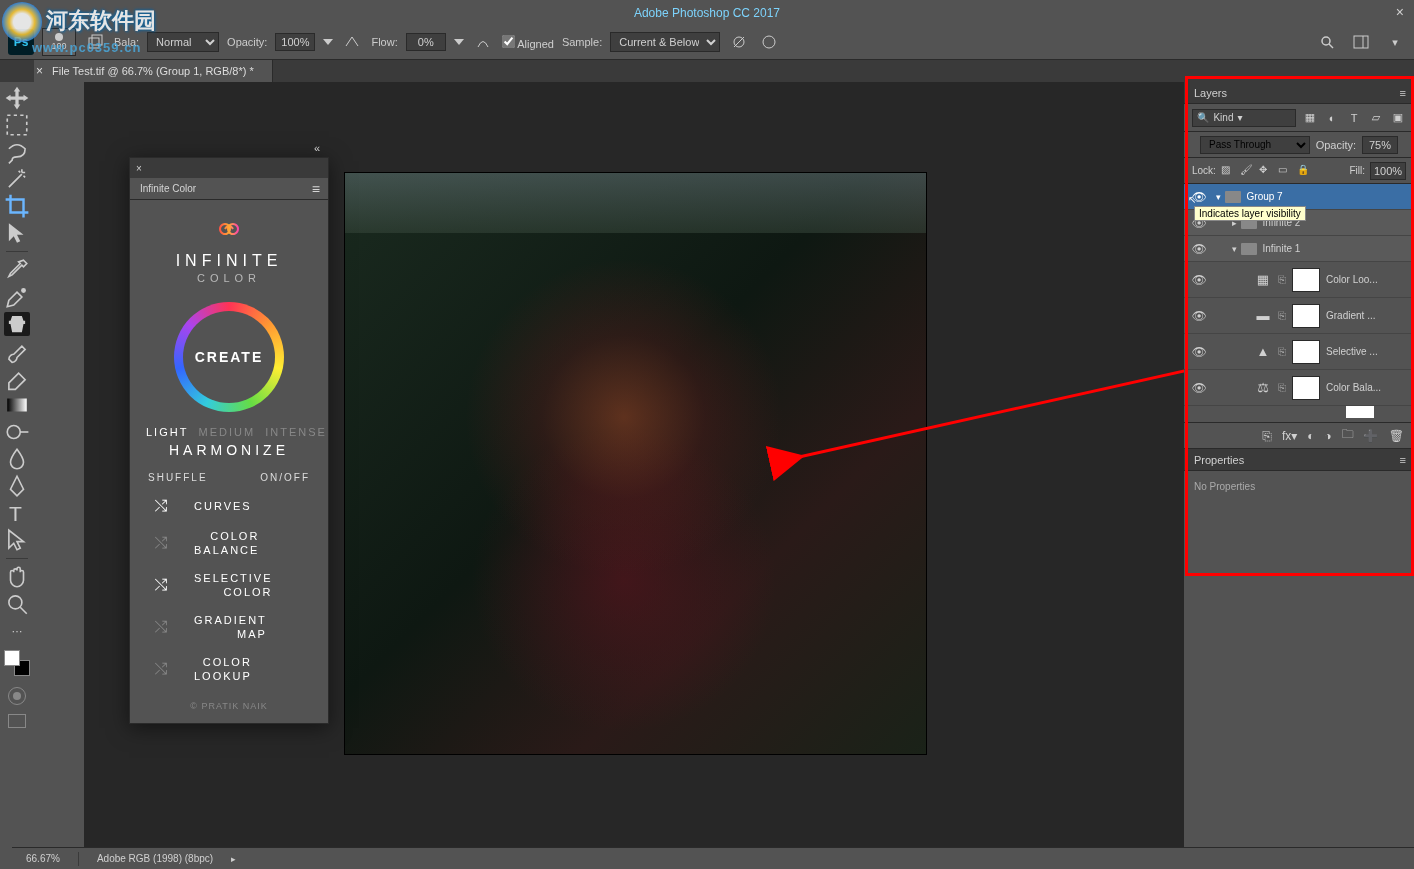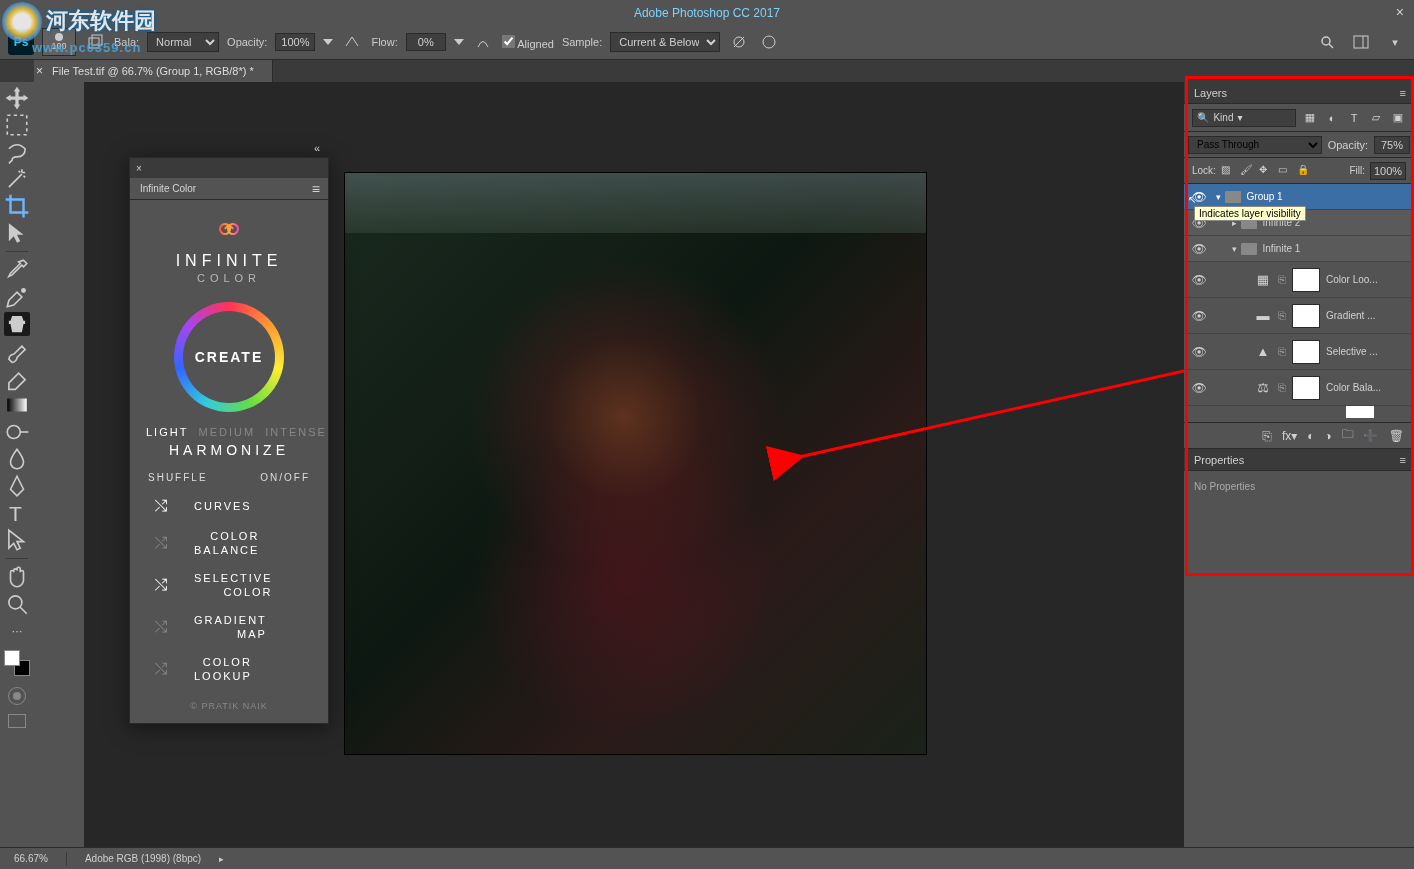--- a/index.html
+++ b/index.html
@@ -80,21 +80,21 @@
 .ic-credit{font-size:9px;letter-spacing:1px;color:#888;margin-top:18px;}
 
 
 .right-col{ width:230px; background:#535353; display:flex; flex-direction:column;}
 .red-box{ position:absolute; right:0; top:76px; width:229px; height:500px; border:3px solid #ff0000; pointer-events:none; z-index:5;}
 .panel-tab{height:22px;display:flex;align-items:center;padding:0 10px;font-size:11px;background:#3a3a3a;border-bottom:1px solid #2a2a2a;position:relative;}
 .panel-tab .menu{position:absolute;right:8px;}
 .layers-filter{height:28px;display:flex;align-items:center;gap:6px;padding:0 8px;border-bottom:1px solid #2a2a2a;}
 .layers-filter .kind{flex:1;background:#3f3f3f;border:1px solid #2a2a2a;height:18px;font-size:10px;padding:0 4px;display:flex;align-items:center;gap:4px;}
 .fico{width:16px;height:16px;display:flex;align-items:center;justify-content:center;font-size:11px;}
-.mode-row{height:26px;display:flex;align-items:center;gap:6px;padding:0 4px;border-bottom:1px solid #2a2a2a;}
+.mode-row{height:26px;display:flex;align-items:center;gap:6px;padding:0 16px;border-bottom:1px solid #2a2a2a;}
 .mode-row .sel-wide{flex:1;background:#3f3f3f;border:1px solid #2a2a2a;height:18px;font-size:10px;padding:0 4px;}
 .lock-row{height:26px;display:flex;align-items:center;gap:5px;padding:0 8px;border-bottom:1px solid #2a2a2a;font-size:10px;}
 .lock-row .ico{width:14px;height:14px;}
 .layer-tree{flex:0 0 auto;}
 .lrow{height:36px;display:flex;align-items:center;border-bottom:1px solid #454545;font-size:10px;position:relative;padding-left:4px;}
 .lrow.grp{height:26px;background:#5a5a5a;}
 .lrow.active{background:#3a6ea5;color:#fff;}
 .lrow .eye{width:22px;display:flex;justify-content:center;font-size:12px;}
 .lrow .indent{display:inline-block;}
 .lrow .arrow{font-size:9px;margin-right:4px;}
@@ -105,21 +105,21 @@
 .lrow .nm{flex:1;white-space:nowrap;overflow:hidden;text-overflow:ellipsis;}
 .tooltip{position:absolute;left:10px;top:22px;background:#ffffcc;color:#000;border:1px solid #888;padding:1px 4px;font-size:10px;z-index:6;white-space:nowrap;}
 .thumb-strip{height:16px;display:flex;justify-content:flex-end;padding-right:40px;}
 .thumb-strip .mini{width:28px;height:12px;background:#fff;}
 .layer-footer{height:26px;display:flex;align-items:center;justify-content:flex-end;gap:10px;padding:0 10px;border-top:1px solid #2a2a2a;}
 .layer-footer .fic{font-size:12px;}
 .props{border-top:1px solid #2a2a2a;}
 .props .body{padding:10px;font-size:10px;color:#aaa;}
 
 
-.status{height:22px;background:#535353;border-top:1px solid #2a2a2a;display:flex;align-items:center;gap:18px;padding:0 14px;font-size:10px;position:absolute;bottom:0;left:0;right:0;}
+.status{height:22px;background:#535353;border-top:1px solid #2a2a2a;display:flex;align-items:center;gap:18px;padding:0 14px;font-size:10px;position:absolute;bottom:0;left:12px;right:0;}
 .status .sep{width:1px;height:14px;background:#3a3a3a;}
 
 
 .wm{position:absolute;left:2px;top:2px;width:200px;height:58px;opacity:0.85;z-index:10;pointer-events:none;}
 .wm .row1{font-size:22px;font-weight:bold;color:#fff;text-shadow:1px 1px 3px #0066aa,-1px -1px 3px #0066aa;}
 .wm .logo{display:inline-block;width:40px;height:40px;border-radius:50%;background:radial-gradient(circle,#fff 30%,#ffcc33 45%,#3388dd 70%);vertical-align:middle;margin-right:4px;position:relative;}
 .wm .row2{font-size:13px;color:#4aa6d8;font-weight:bold;letter-spacing:1px;margin-top:-2px;padding-left:30px;}
 
 svg{fill:currentColor;}
 </style>
@@ -425,21 +425,21 @@
       <span class="ico">🔒</span>
       <span style="margin-left:auto">Fill:</span>
       <input class="num" style="width: 36px;" value="100%">
     </div>
     <div class="layer-tree">
       <div class="lrow grp active">
         <span class="eye">👁<span style="position:absolute;font-size:10px;left:4px;top:10px;">↖</span></span>
         <span class="indent" style="width:6px"></span>
           <span class="arrow">▾</span>
         <span class="foldericon"></span>
-        <span class="nm">Group 1</span>
+        <span class="nm">Group 7</span>
         <div class="tooltip">Indicates layer visibility</div>
       </div>
       <div class="lrow grp">
         <span class="eye">👁</span>
         <span class="indent" style="width:22px"></span>
           <span class="arrow">▸</span>
         <span class="foldericon"></span>
         <span class="nm">Infinite 2</span>
       </div>
       <div class="lrow grp">

